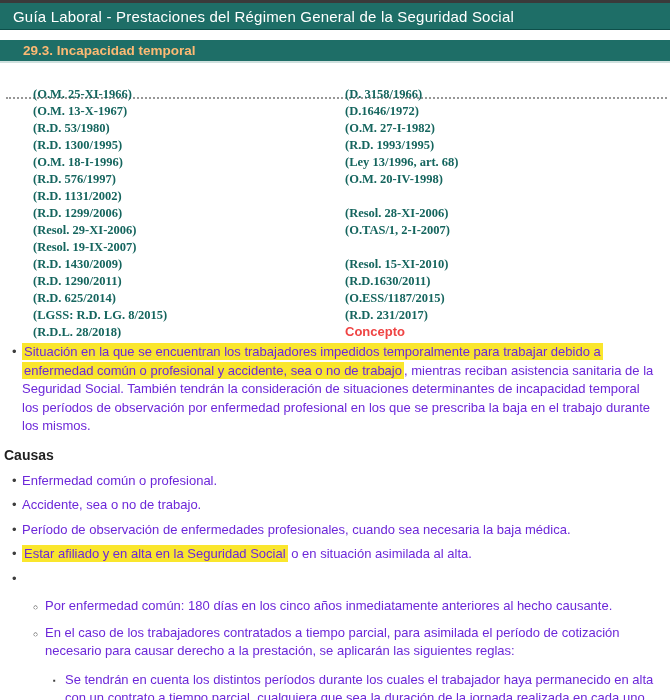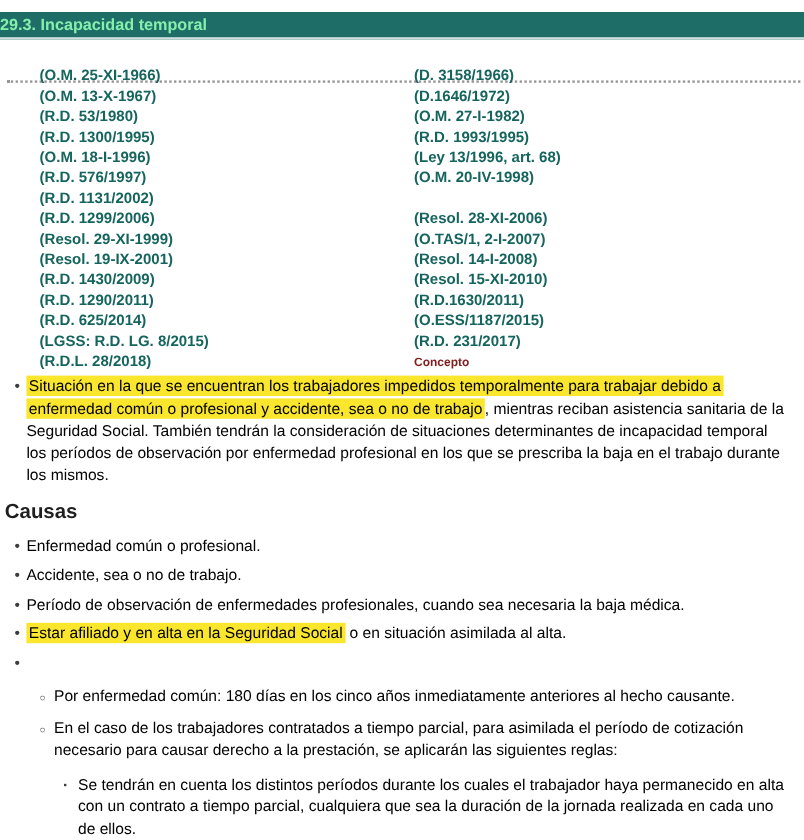--- a/index.html
+++ b/index.html
@@ -7,49 +7,52 @@
     width:670px;height:700px;overflow:hidden;background:#fff;position:relative;
     font-family:"Liberation Sans","DejaVu Sans",sans-serif;color:#3d3d3d;
   }
   .bar1{
     background:#1e6e67;border-top:3px solid #3a3a3a;border-bottom:1px solid #0e4f4a;
     height:26px;display:flex;align-items:center;padding-left:13px;
     color:#ffffff;font-size:15px;letter-spacing:.2px;
   }
   .bar2{
     margin-top:10px;background:#1e6e67;height:21px;display:flex;align-items:center;
-    padding-left:0;color:#86efac;font-weight:bold;font-size:13.5px;
+    padding-left:23px;color:#fdba74;font-weight:bold;font-size:13.5px;
     border-bottom:2px solid #cfe0de;
   }
   .refs{position:relative;margin-top:21px;}
   .dotline{position:absolute;top:13px;left:6px;right:3px;border-top:2px dotted #979797;}
   .refrow{display:flex;height:17px;align-items:center;position:relative;}
   .refcell-left{padding-left:33px;width:345px;box-sizing:border-box;white-space:nowrap;}
   .refcell-right{flex:1;white-space:nowrap;}
-  .ref{color:#15655e;font-weight:bold;font-size:12.5px;text-decoration:none;cursor:pointer;}
-  .concepto-h{font-weight:bold;color:#7f1d1d;font-size:10px;}
-  .h{font-weight:bold;color:#1f1f1f;font-size:17px;margin:11px 0 9px 4px;}
+  .ref{color:#15655e;font-weight:bold;font-size:12.5px;text-decoration:none;cursor:pointer;font-family:Liberation Serif, serif;}
+  .concepto-h{font-weight:bold;color:#ef4444;font-size:13px;}
+  .h{font-weight:bold;color:#1f1f1f;font-size:14px;margin:11px 0 9px 4px;}
   .li{display:flex;margin:0 0 6px 0;}
   .li .mk{flex:none;color:#3d3d3d;}
-  .li .tx{font-size:13px;line-height:18.5px;padding-right:16px;color:#000000;}
+  .li .tx{font-size:13px;line-height:18.5px;padding-right:16px;color:#6d28d9;}
   .l1{margin-left:12px;}
   .l1 .mk{width:10px;font-size:13px;line-height:18.5px;}
   .l2{margin-left:33px;margin-bottom:7px;}
   .l2 .mk{width:12px;font-size:8.5px;line-height:18.5px;padding-top:1px;}
   .l3{margin-left:53px;margin-top:10px;}
   .l3 .mk{width:12px;font-size:8px;line-height:18.5px;padding-top:1px;}
   .hl{background:#fae62d;padding:1px 2px;box-decoration-break:clone;-webkit-box-decoration-break:clone;}
   .concept-li{margin-top:4px;}
   .sublist{margin-top:9px;}
 </style>
 </head>
 <body>
 
 <div class="page">
 
+  <div class="bar1">
+    <span>Guía Laboral - Prestaciones del Régimen General de la Seguridad Social</span>
+  </div>
 
   <div class="bar2">
     <span>29.3. Incapacidad temporal</span>
   </div>
 
   <div class="refs">
     <div class="dotline"></div>
 
     <div class="refrow">
       <span class="refcell-left"><a class="ref">(O.M. 25-XI-1966)</a></span>
@@ -76,26 +79,25 @@
       <span class="refcell-right"><a class="ref">(O.M. 20-IV-1998)</a></span>
     </div>
     <div class="refrow">
       <span class="refcell-left"><a class="ref">(R.D. 1131/2002)</a></span>
     </div>
     <div class="refrow">
       <span class="refcell-left"><a class="ref">(R.D. 1299/2006)</a></span>
       <span class="refcell-right"><a class="ref">(Resol. 28-XI-2006)</a></span>
     </div>
     <div class="refrow">
-      <span class="refcell-left"><a class="ref">(Resol. 29-XI-1999)</a></span>
+      <span class="refcell-left"><a class="ref">(Resol. 29-XI-2006)</a></span>
       <span class="refcell-right"><a class="ref">(O.TAS/1, 2-I-2007)</a></span>
     </div>
     <div class="refrow">
-      <span class="refcell-left"><a class="ref">(Resol. 19-IX-2001)</a></span>
-      <span class="refcell-right"><a class="ref">(Resol. 14-I-2008)</a></span>
+      <span class="refcell-left"><a class="ref">(Resol. 19-IX-2007)</a></span>
     </div>
     <div class="refrow">
       <span class="refcell-left"><a class="ref">(R.D. 1430/2009)</a></span>
       <span class="refcell-right"><a class="ref">(Resol. 15-XI-2010)</a></span>
     </div>
     <div class="refrow">
       <span class="refcell-left"><a class="ref">(R.D. 1290/2011)</a></span>
       <span class="refcell-right"><a class="ref">(R.D.1630/2011)</a></span>
     </div>
     <div class="refrow">

